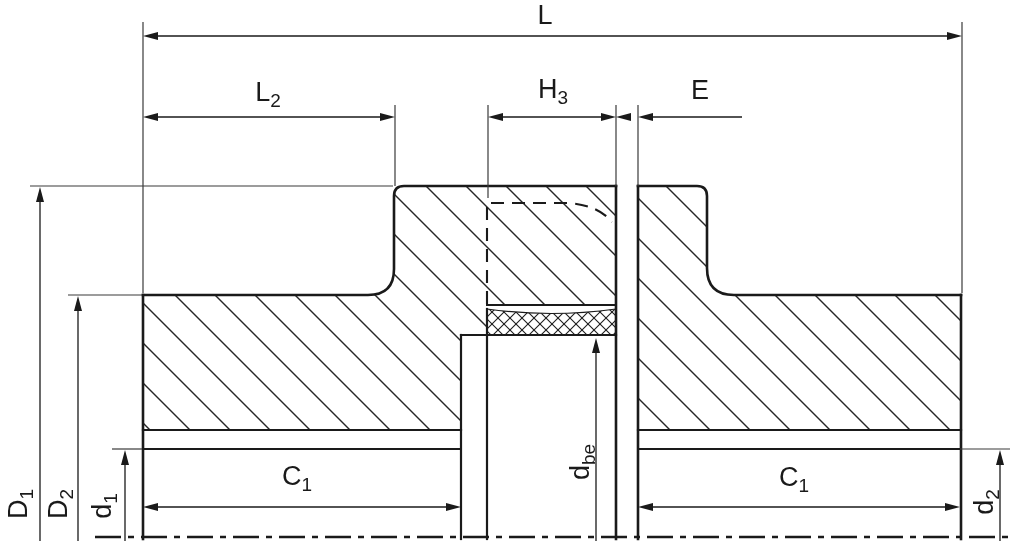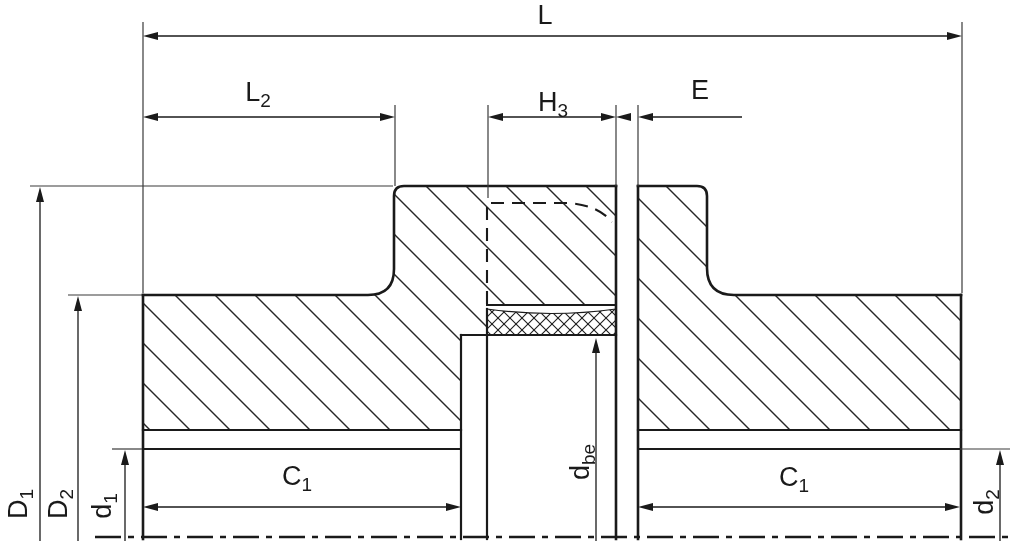--- a/index.html
+++ b/index.html
@@ -119,23 +119,23 @@
     <polygon points="1000,450 996,465 1004,465"></polygon>
     <polygon points="143,507 158,503 158,511"></polygon>
     <polygon points="461,507 446,503 446,511"></polygon>
     <polygon points="638,507 653,503 653,511"></polygon>
     <polygon points="960,507 945,503 945,511"></polygon>
   </g>
 </svg>
 
 <div class="hlabel" style="left:545px;top:2px"><span>L</span><span class="sub"></span></div>
 
-<div class="hlabel" style="left:258px;top:79px"><span>L</span><span class="sub">2</span></div>
+<div class="hlabel" style="left:268px;top:79px"><span>L</span><span class="sub">2</span></div>
 
-<div class="hlabel" style="left:553px;top:89px"><span>H</span><span class="sub">3</span></div>
+<div class="hlabel" style="left:553px;top:76px"><span>H</span><span class="sub">3</span></div>
 
 <div class="hlabel" style="left:700px;top:77px"><span>E</span><span class="sub"></span></div>
 
 <div class="hlabel" style="left:297px;top:463px"><span>C</span><span class="sub">1</span></div>
 
 <div class="hlabel" style="left:794px;top:464px"><span>C</span><span class="sub">1</span></div>
 
 <div class="vlabel" style="left:20px;top:504px"><span>D</span><span class="sub">1</span></div>
 
 <div class="vlabel" style="left:60px;top:504px"><span>D</span><span class="sub">2</span></div>

